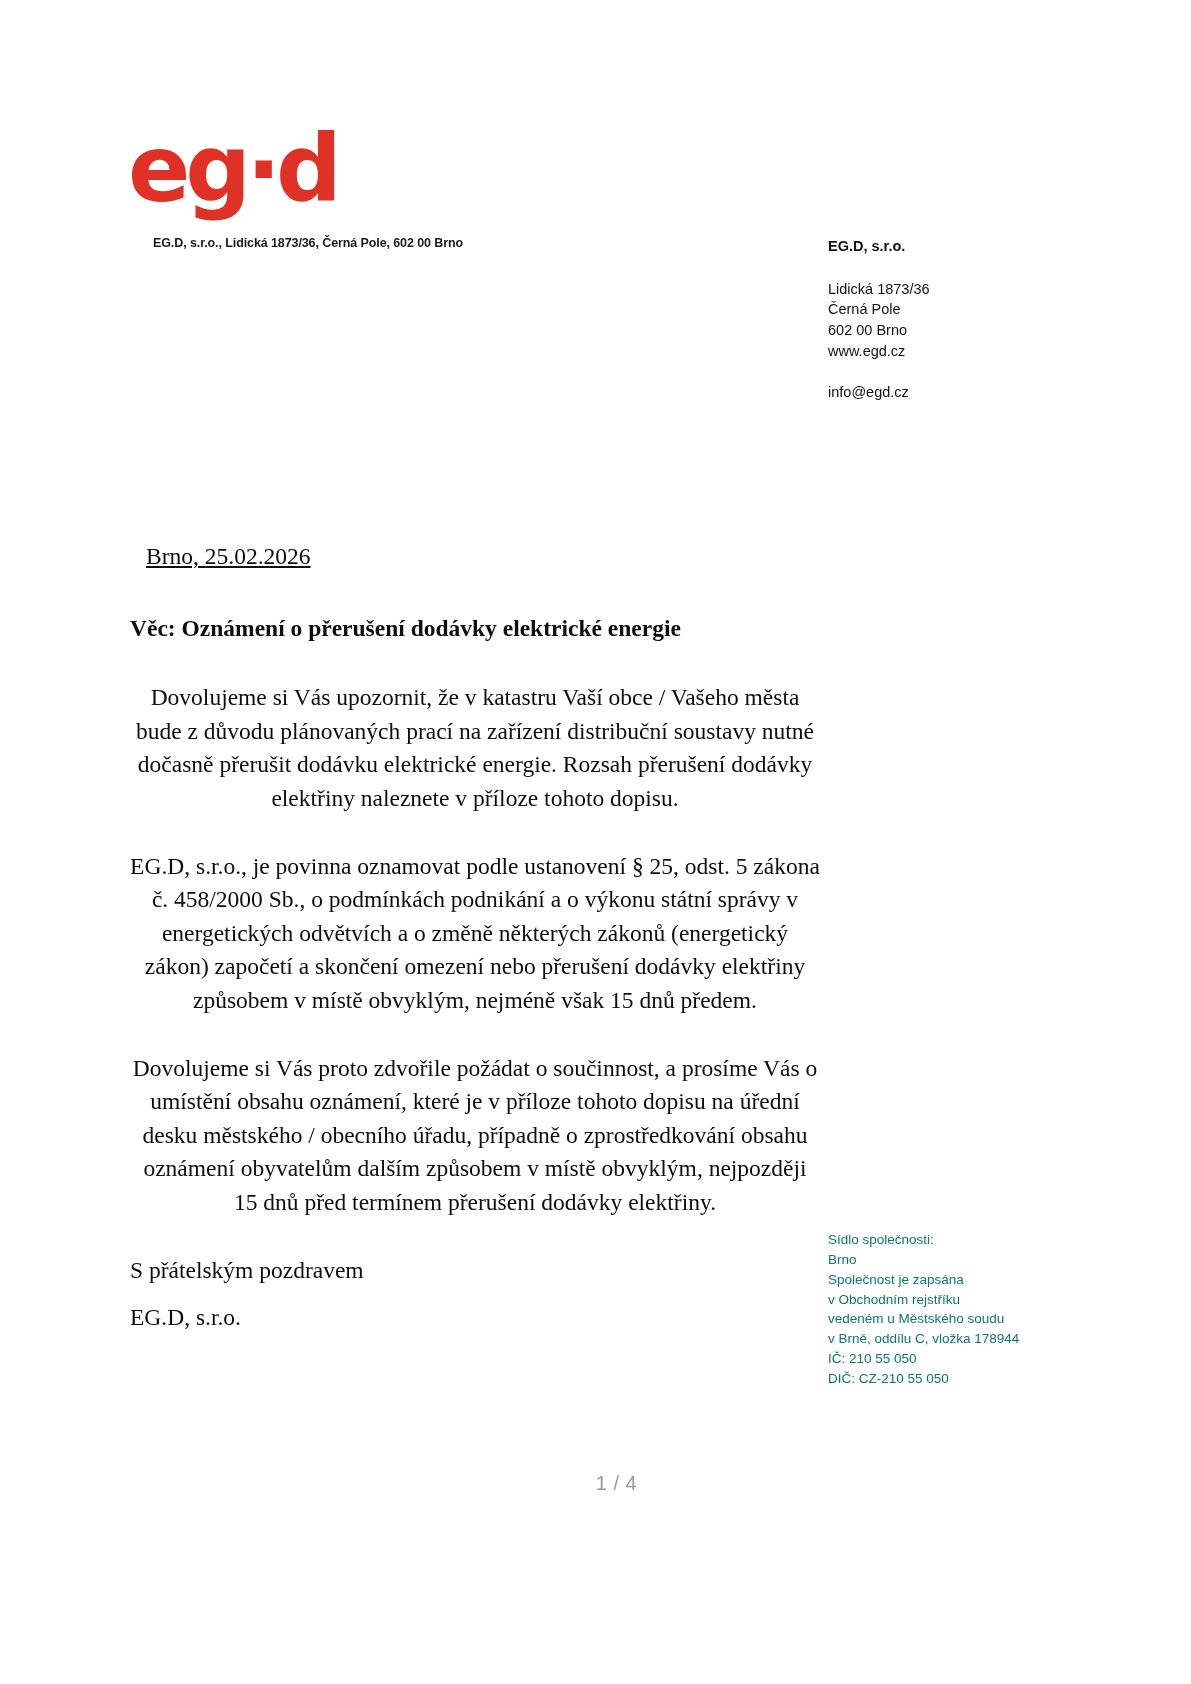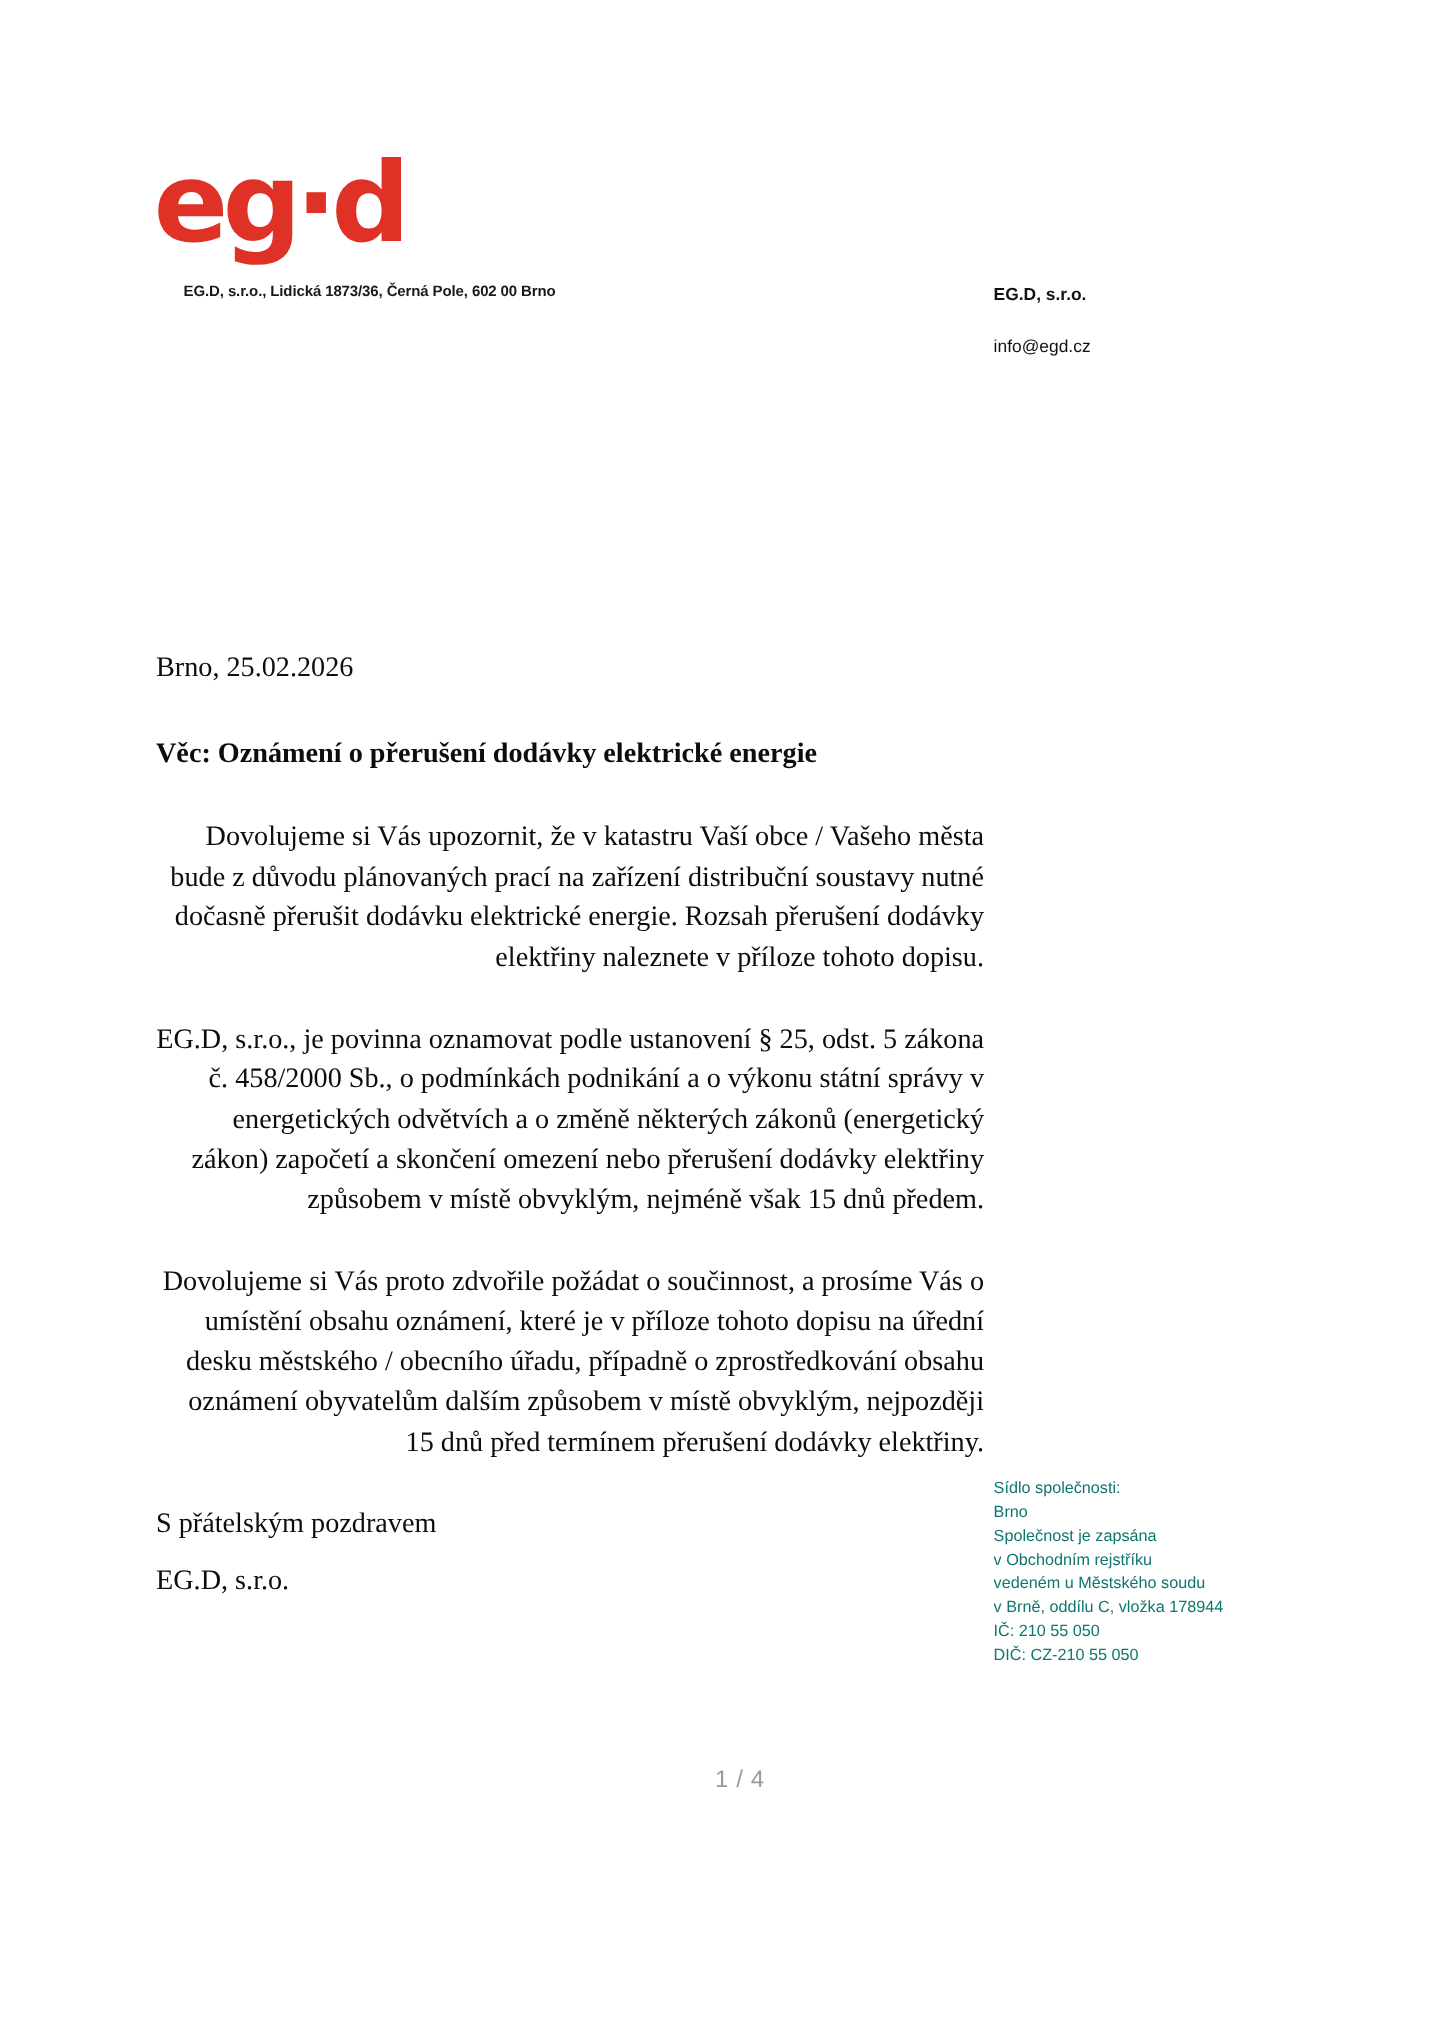--- a/index.html
+++ b/index.html
@@ -72,29 +72,30 @@
     position: absolute;
     left: 130px;
     top: 540px;
     width: 690px;
     font-family: "Liberation Serif", serif;
     font-size: 23.5px;
     line-height: 1.43;
     color: #0d0d0d;
   }
   .body-wrap .date {
-    margin: 0 0 38px 0;
+    margin: 0 0 38px 16px;
+    text-decoration: underline;
   }
   .body-wrap .subject {
     font-weight: 700;
     margin: 0 0 36px 0;
   }
   .body-wrap p.para {
     margin: 0 0 34px 0;
-    text-align: right;
+    text-align: center;
   }
   .body-wrap p.sign {
     margin: 0 0 14px 0;
   }
   .body-wrap p.signer {
     margin: 0;
   }
 
   
   .footer-col {
@@ -130,20 +131,26 @@
 
   <div class="logo-wrap">
     <div class="logo-text">eg·d</div>
   </div>
 
   <div class="sender-line">EG.D, s.r.o., Lidická 1873/36, Černá Pole, 602 00 Brno</div>
 
   <div class="addr-col">
     <div class="company">EG.D, s.r.o.</div>
     <div class="grp">
+      <div>Lidická 1873/36</div>
+      <div>Černá Pole</div>
+      <div>602 00 Brno</div>
+      <div>www.egd.cz</div>
+    </div>
+    <div class="grp">
       <div>info@egd.cz</div>
     </div>
   </div>
 
   <div class="body-wrap">
     <div class="date">Brno, 25.02.2026</div>
     <div class="subject">Věc: Oznámení o přerušení dodávky elektrické energie</div>
     <p class="para">Dovolujeme si Vás upozornit, že v katastru Vaší obce / Vašeho města bude z důvodu plánovaných prací na zařízení distribuční soustavy nutné dočasně přerušit dodávku elektrické energie. Rozsah přerušení dodávky elektřiny naleznete v příloze tohoto dopisu.</p>
     <p class="para">EG.D, s.r.o., je povinna oznamovat podle ustanovení § 25, odst. 5 zákona č. 458/2000 Sb., o podmínkách podnikání a o výkonu státní správy v energetických odvětvích a o změně některých zákonů (energetický zákon) započetí a skončení omezení nebo přerušení dodávky elektřiny způsobem v místě obvyklým, nejméně však 15 dnů předem.</p>
     <p class="para">Dovolujeme si Vás proto zdvořile požádat o součinnost, a prosíme Vás o umístění obsahu oznámení, které je v příloze tohoto dopisu na úřední desku městského / obecního úřadu, případně o zprostředkování obsahu oznámení obyvatelům dalším způsobem v místě obvyklým, nejpozději 15 dnů před termínem přerušení dodávky elektřiny.</p>

